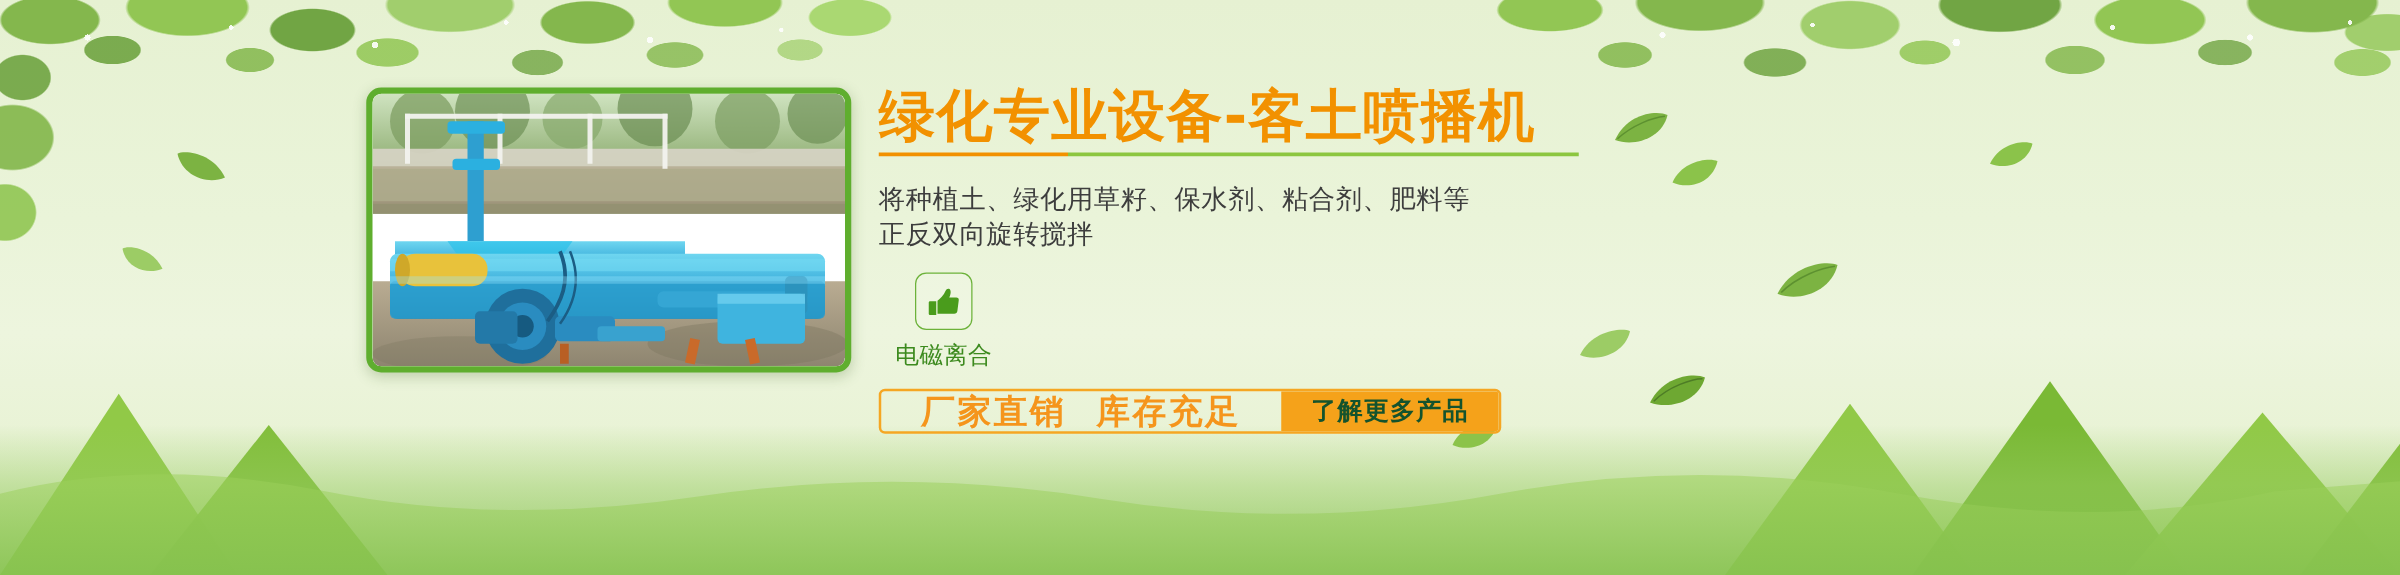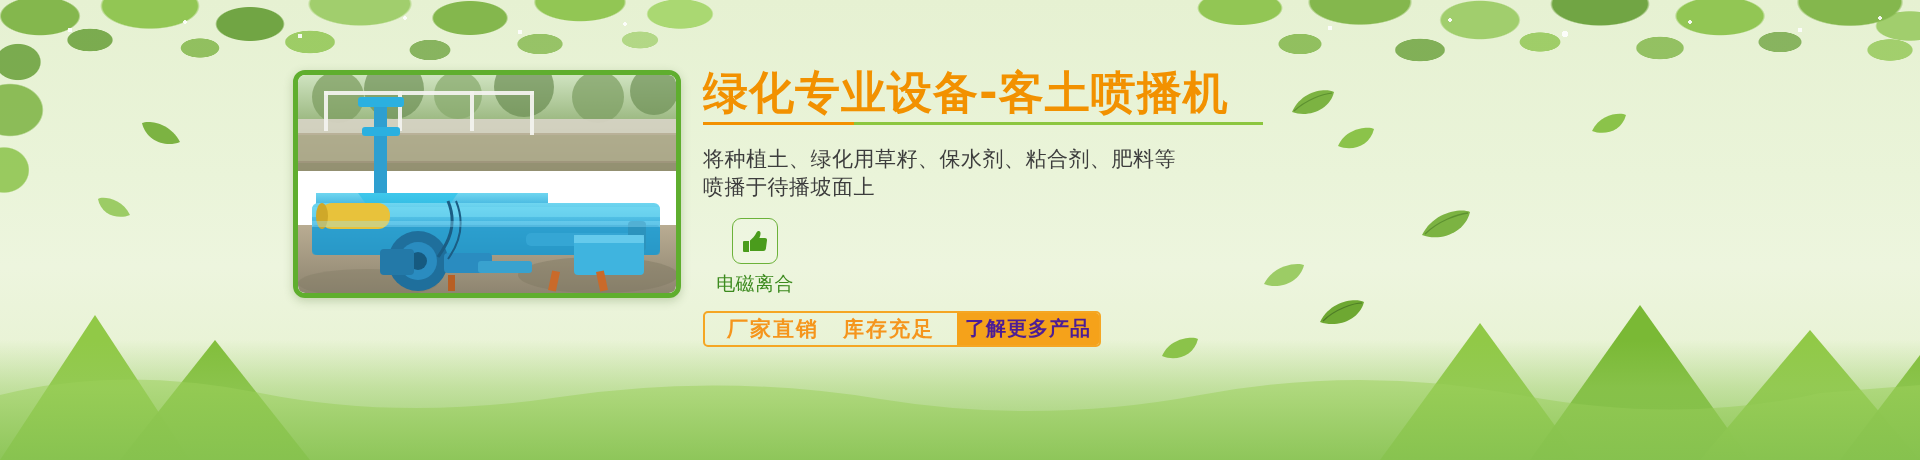--- a/index.html
+++ b/index.html
@@ -139,27 +139,27 @@
   }
 
   .cta {
     margin-top:14px;
     display:inline-flex; align-items:stretch;
     border:2px solid #f5a623; border-radius:5px;
     height:36px; overflow:hidden;
   }
   .cta-texts {
     display:flex; align-items:center; gap:24px;
-    padding:0 22px; color:#f5951c; font-size:21px; font-weight:bold;
+    padding:0 32px; color:#f5951c; font-size:27px; font-weight:bold;
     letter-spacing:2px; white-space:nowrap;
   }
   .cta-btn {
     display:flex; align-items:center; justify-content:center;
-    background:#f5a21a; color:#4c1d95; font-size:20px; font-weight:bold;
-    padding:0 8px; letter-spacing:1px; white-space:nowrap;
+    background:#f5a21a; color:#14532d; font-size:20px; font-weight:bold;
+    padding:0 24px; letter-spacing:1px; white-space:nowrap;
     cursor:pointer;
   }
 </style>
 </head>
 <body>
 
 <div id="banner">
 
   <div class="foliage-top"></div>
   <div class="foliage-top2"></div>
@@ -296,21 +296,21 @@
   </div>
 
   <div class="content">
 
     <div class="title">绿化专业设备-客土喷播机</div>
 
     <div class="divider"></div>
 
     <div class="subtitle">
       <div>将种植土、绿化用草籽、保水剂、粘合剂、肥料等</div>
-      <div>喷播于待播坡面上</div>
+      <div>正反双向旋转搅拌</div>
     </div>
 
     <div class="features">
 
       <div class="feature" style="width:104px;">
         <div class="feature-box">
           <svg width="28" height="28" viewBox="0 0 28 28">
             <path d="M3,14 h5 v11 h-5 a1,1 0 0 1 -1,-1 v-9 a1,1 0 0 1 1,-1 z" fill="#4a9c1c"></path>
             <path d="M9,13.5 C11,12 14,9 15.5,5.5 C16.2,3.6 18.6,3.3 19.3,5.1 C19.9,6.7 19.3,9.2 18.4,11 h5.6 a2,2 0 0 1 2,2.2 l-1.1,8.6 a2.6,2.6 0 0 1 -2.6,2.2 H9 z" fill="#4a9c1c"></path>
           </svg>

